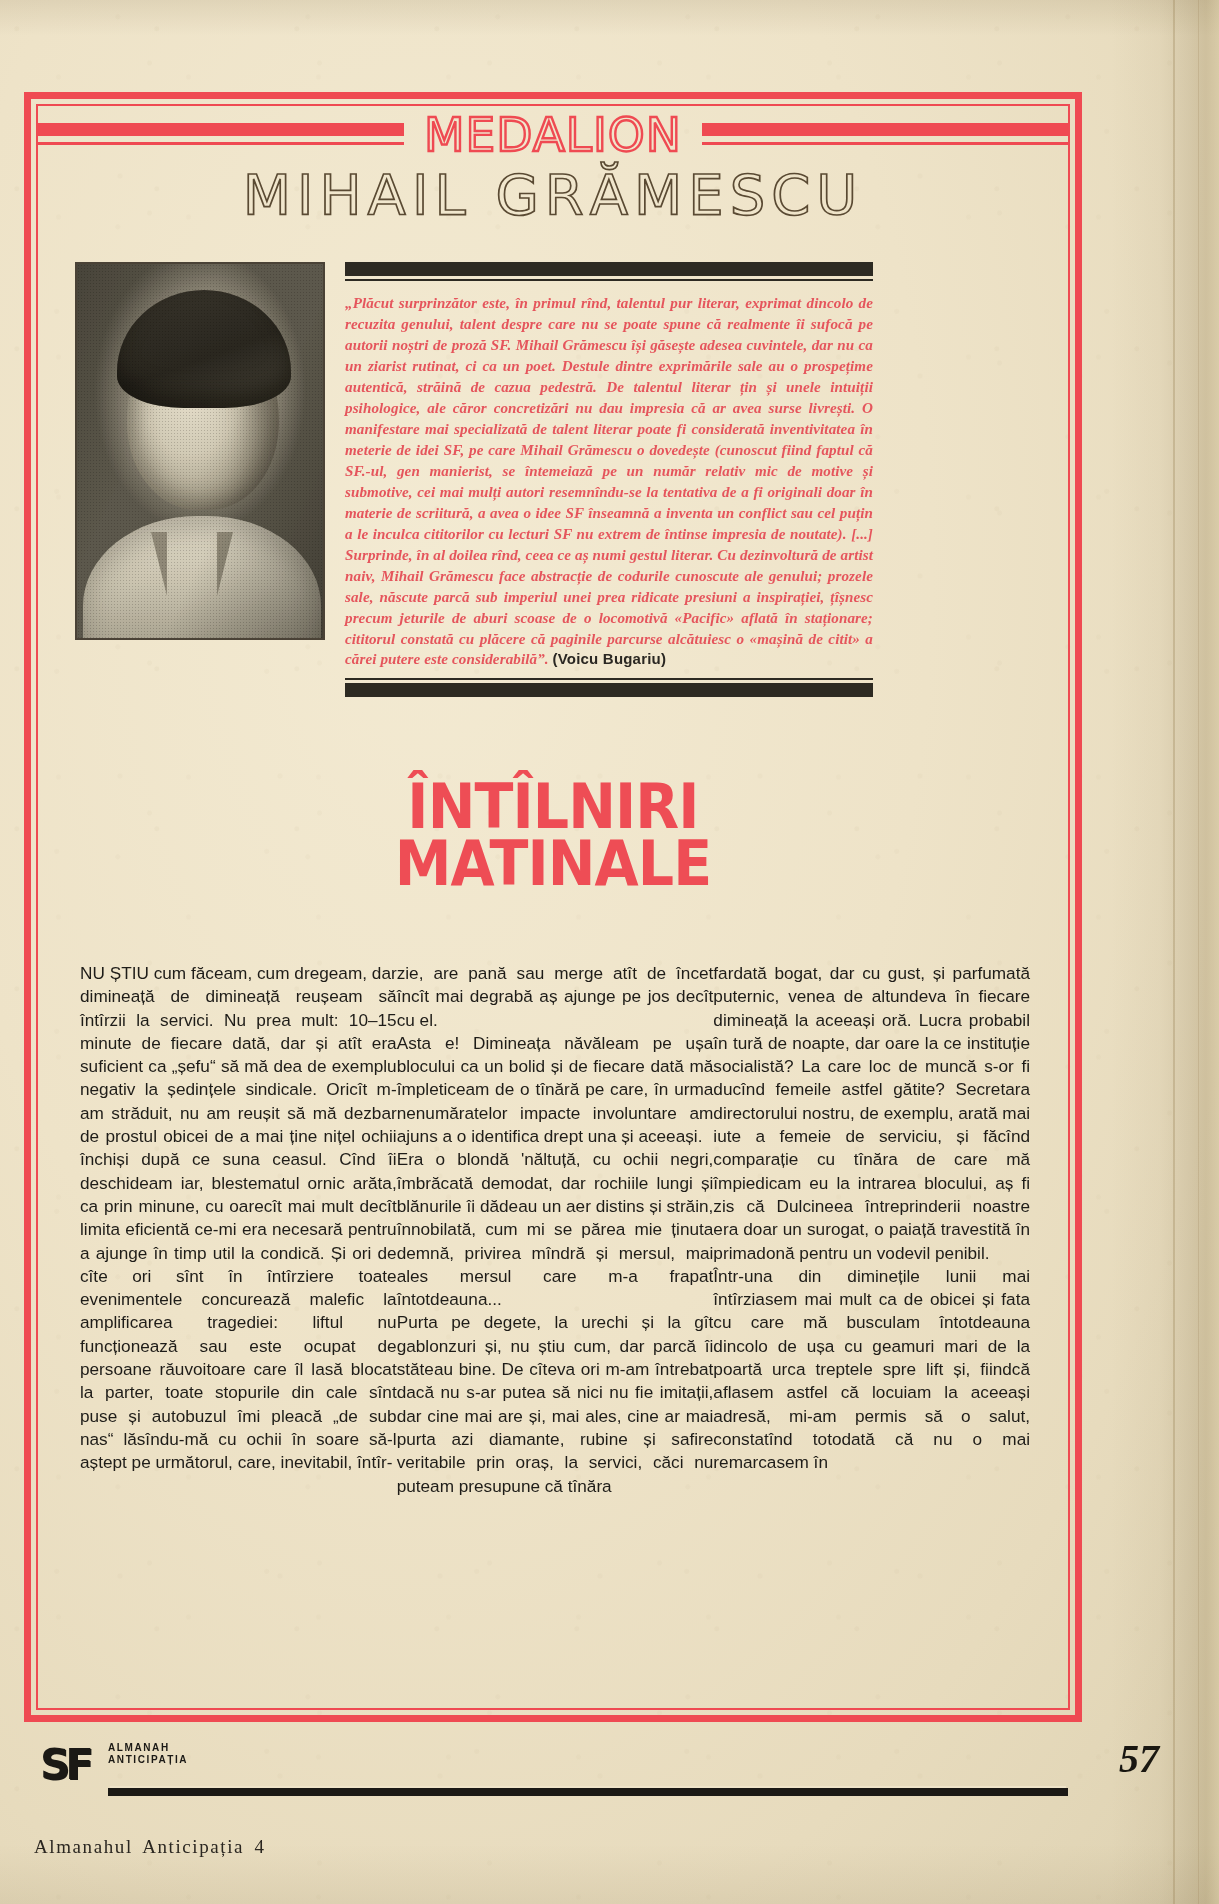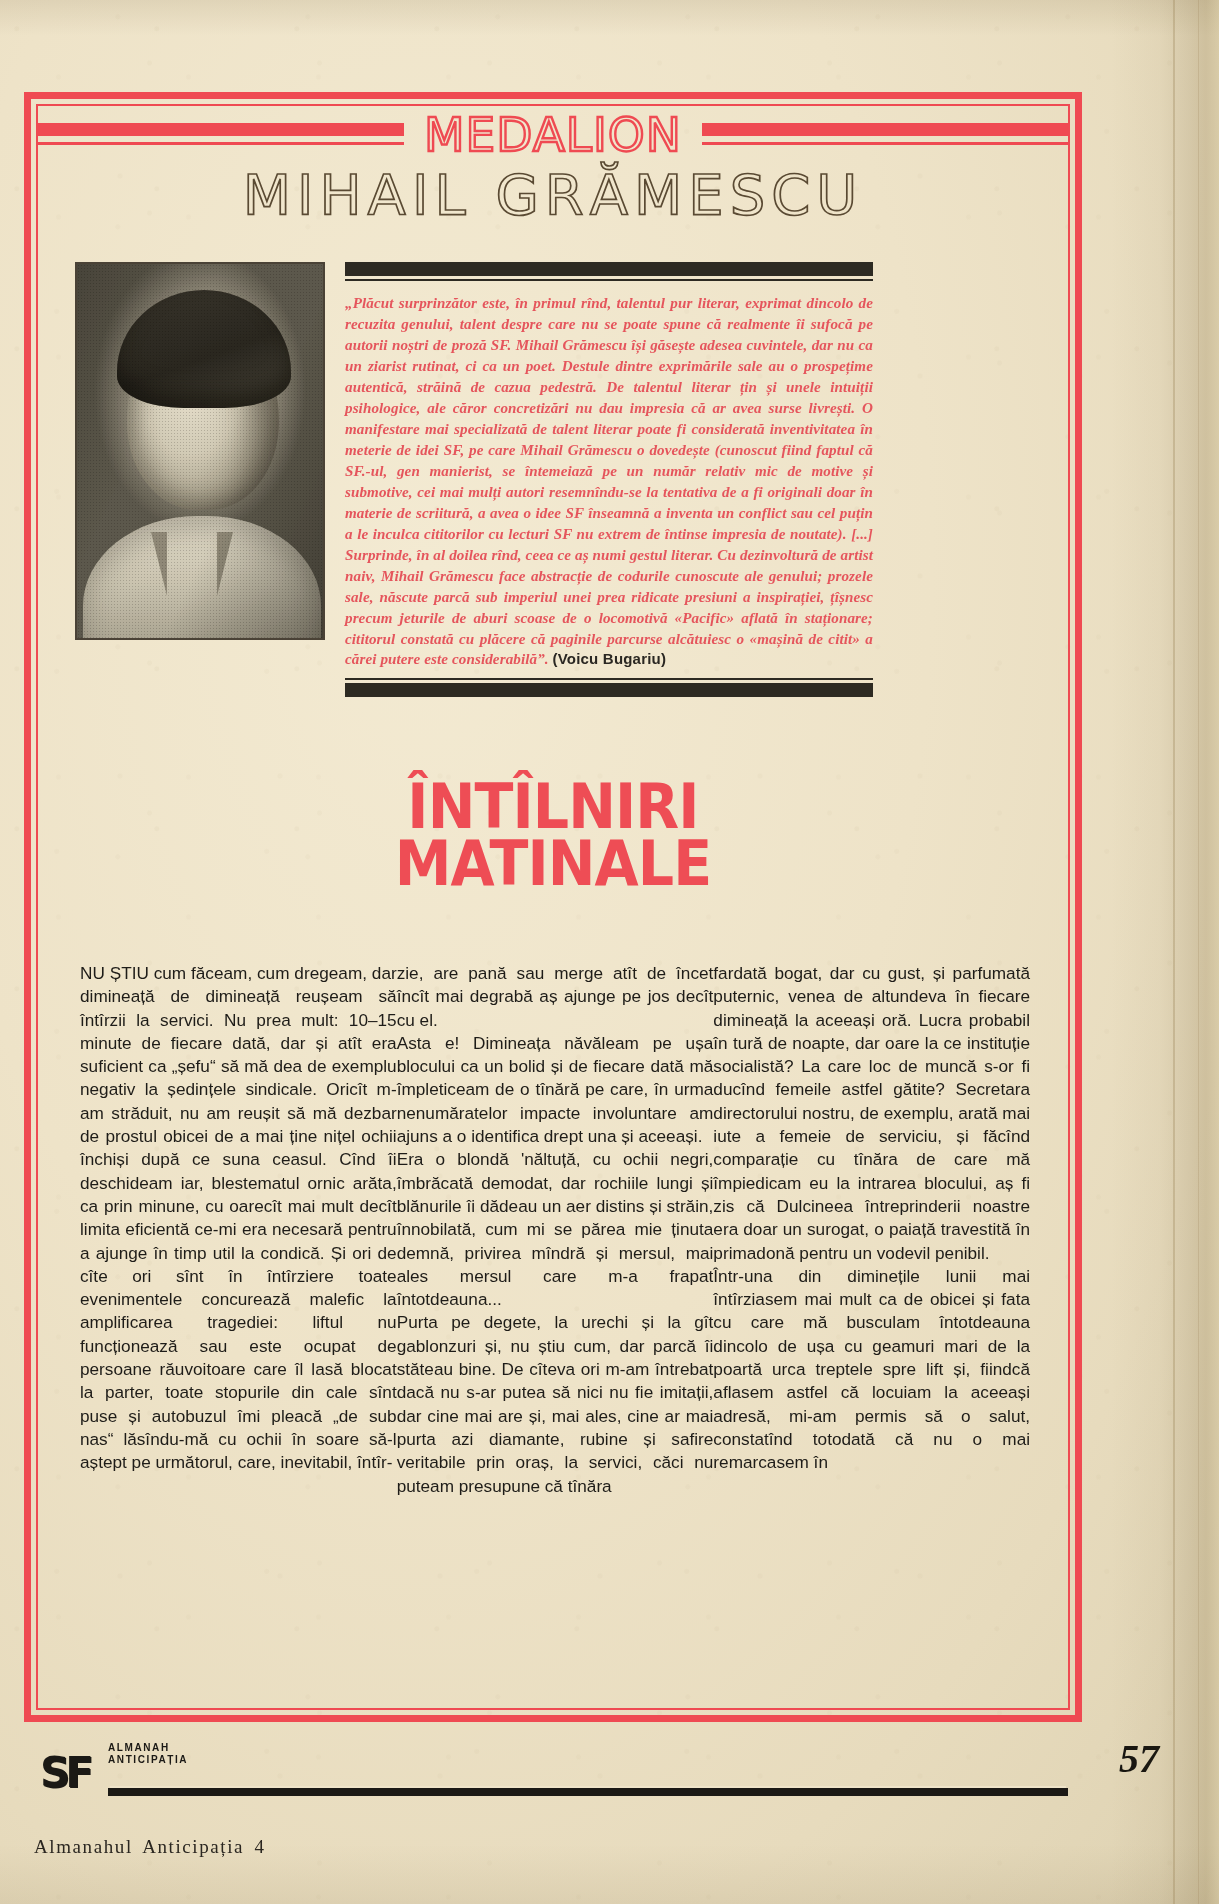--- a/index.html
+++ b/index.html
@@ -327,21 +327,20 @@
     top: 1738px;
     width: 54px;
     height: 54px;
     font-family: "DejaVu Sans", sans-serif;
     font-weight: bold;
     font-size: 42px;
     color: #1b1915;
     letter-spacing: -5px;
     line-height: 54px;
     text-shadow: 1px 1px 0 #1b1915;
-    margin-top: 8px;
   }
   #footer-brand {
     position: absolute;
     left: 108px;
     top: 1742px;
     font-family: "Liberation Sans", sans-serif;
     font-weight: bold;
     font-size: 10px;
     line-height: 1.22;
     color: #1b1915;

